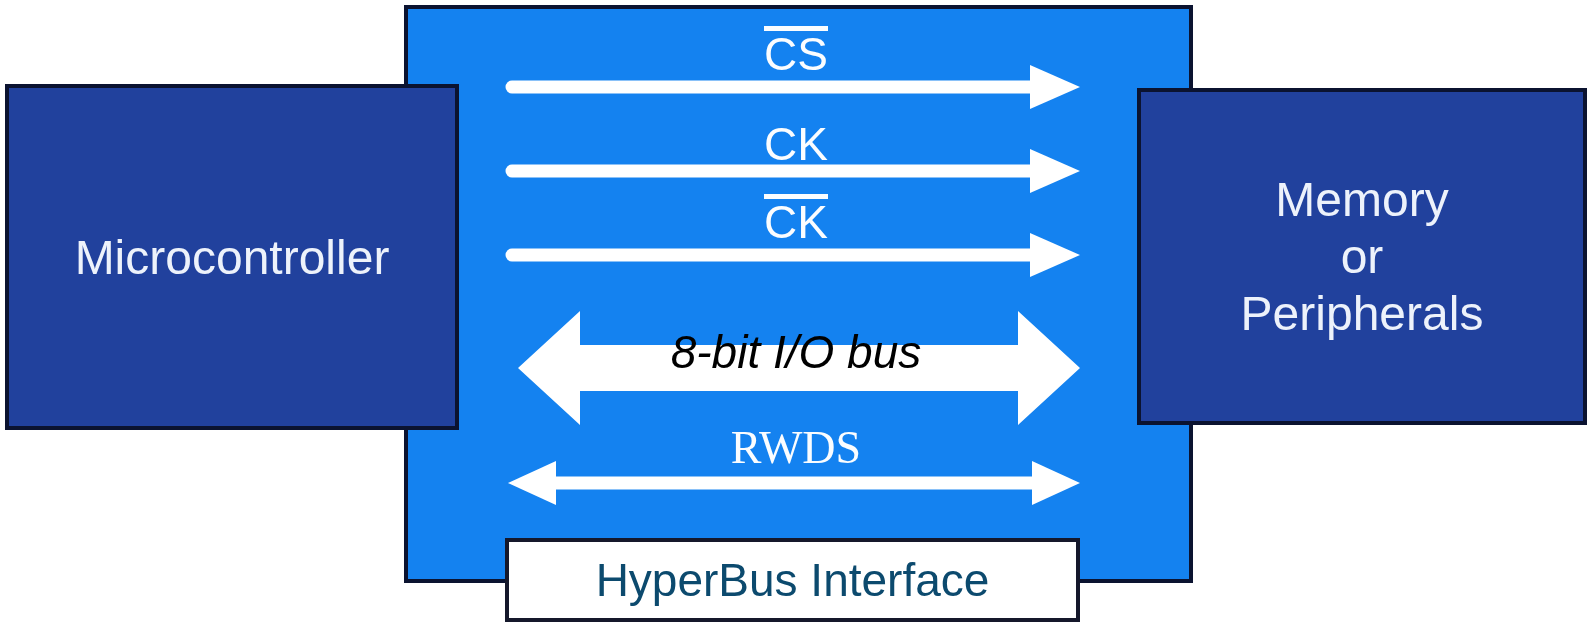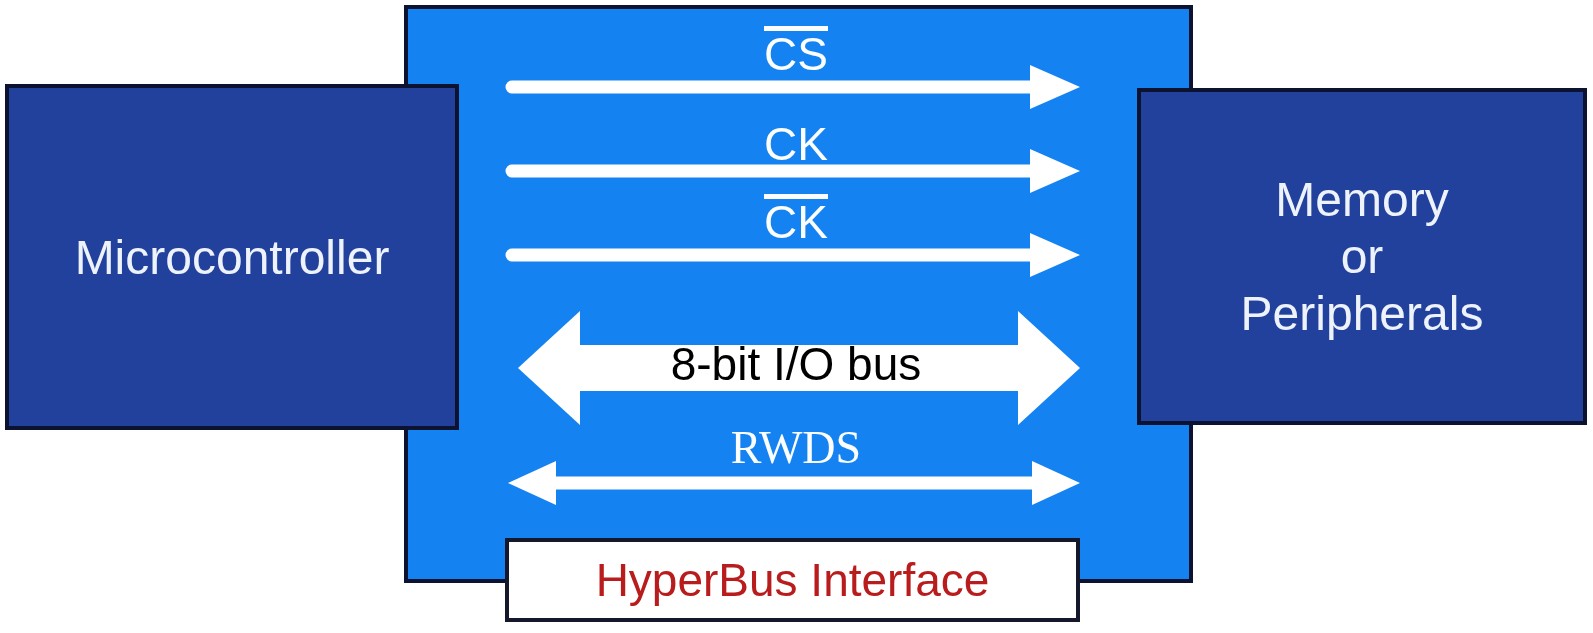--- a/index.html
+++ b/index.html
@@ -82,36 +82,36 @@
   }
   .overline-text {
     display: inline-block;
     border-top: 5px solid #fbfdff;
     padding-top: 3px;
     line-height: 40px;
   }
   .label-cs   { top: 26px; }
   .label-ck   { top: 120px; }
   .label-ckn  { top: 194px; }
-  .label-bus  { top: 340px; }
+  .label-bus  { top: 328px; font-style: italic; }
   .label-rwds { top: 424px; font-family: Liberation Serif, serif; }
   
   .iface-box {
     position: absolute;
     left: 505px;
     top: 538px;
     width: 575px;
     height: 84px;
     background: #ffffff;
     border: 4px solid #15182b;
     box-sizing: border-box;
     display: flex;
     align-items: center;
     justify-content: center;
-    color: #b91c1c;
+    color: #0c4a6e;
     font-size: 46px;
     z-index: 3;
   }
 </style>
 </head>
 <body>
 
 <div class="stage">
 
   <div class="center-panel"></div>

